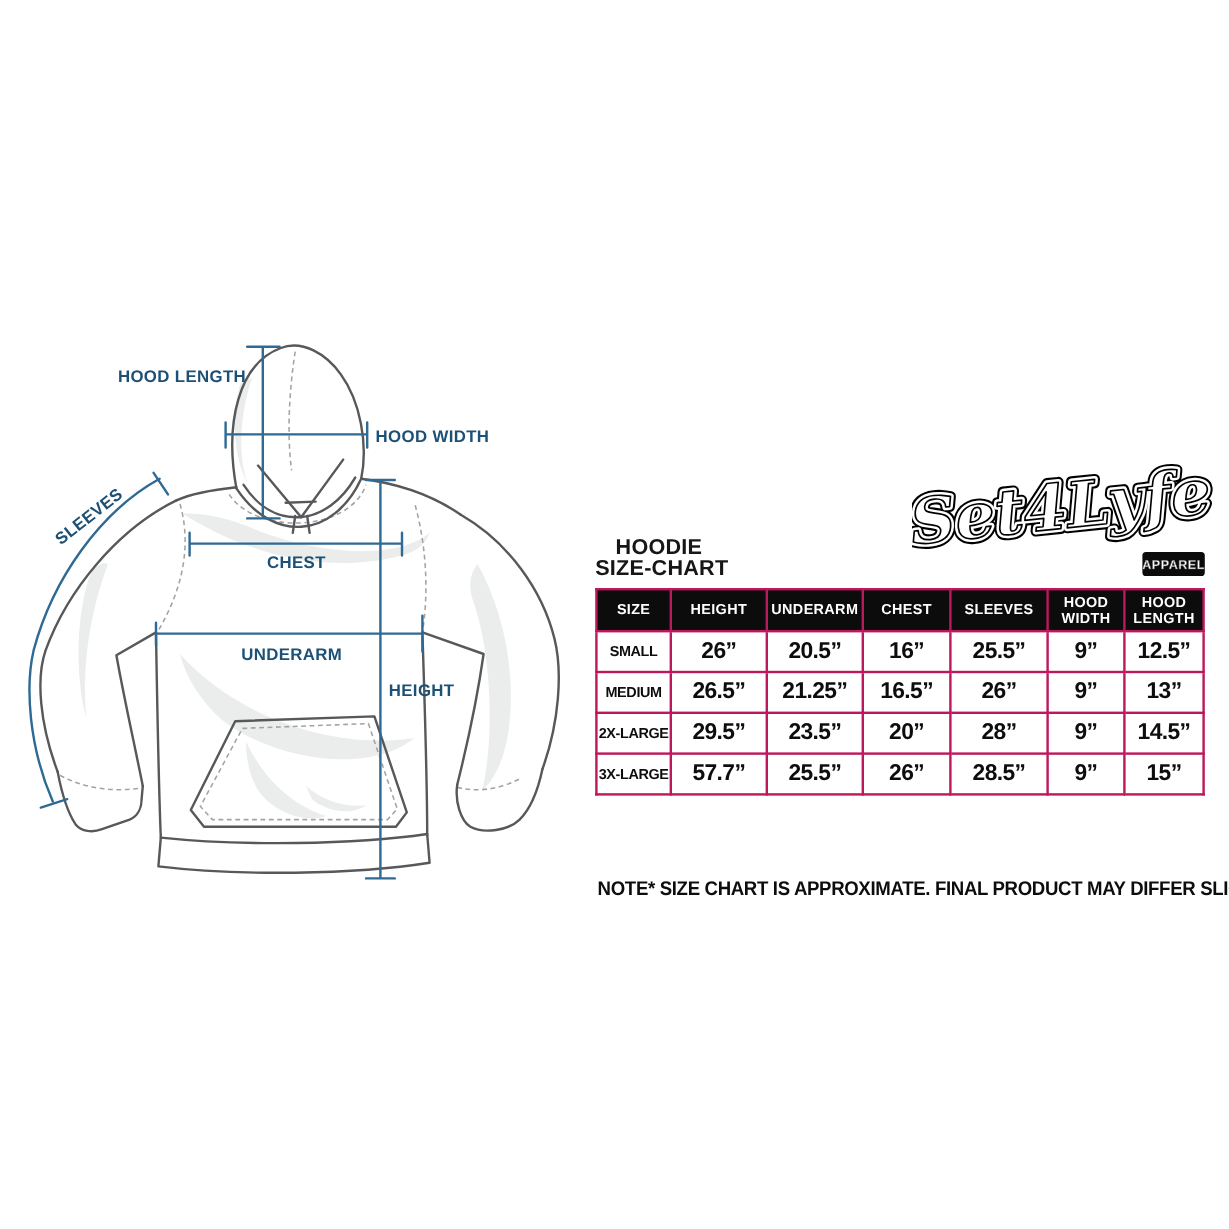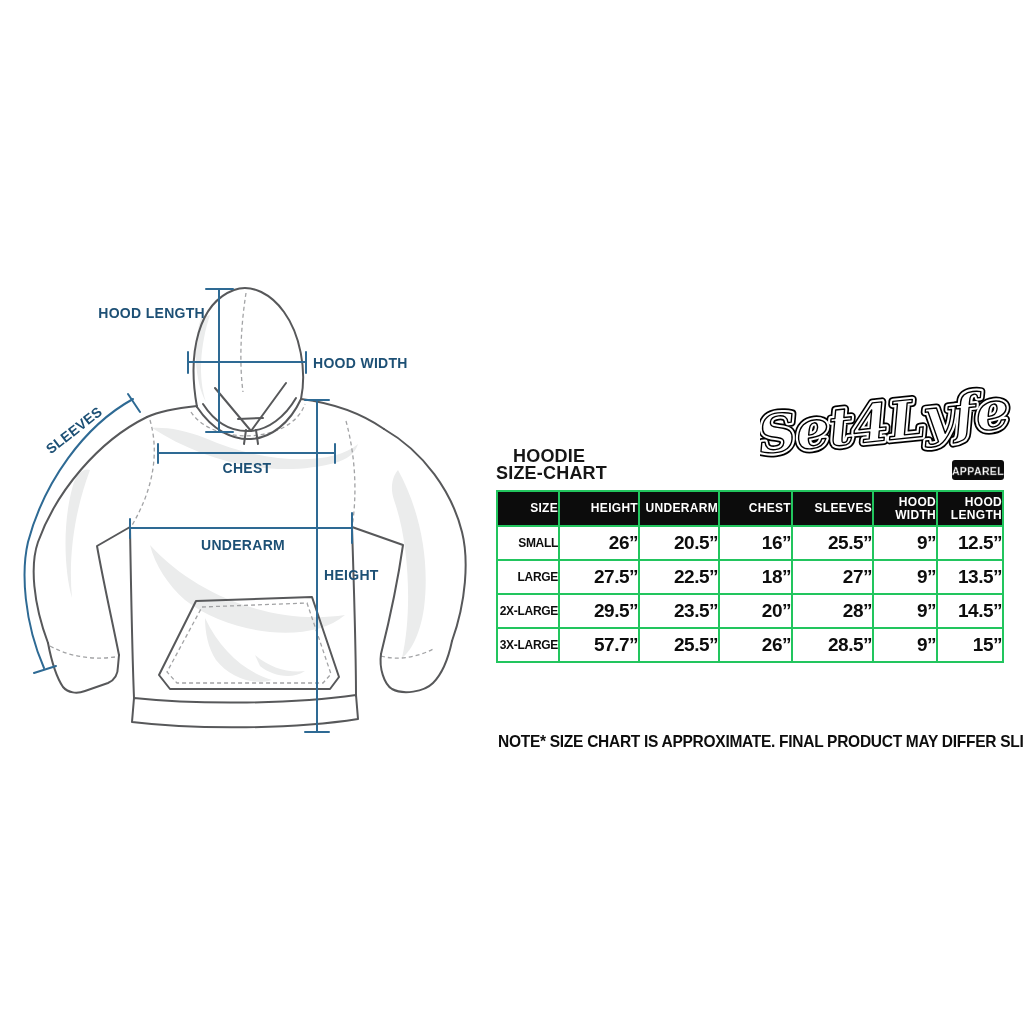--- a/index.html
+++ b/index.html
@@ -7,21 +7,21 @@
           font-family:"Liberation Sans", sans-serif;}
   svg.diagram{position:absolute;left:0;top:0;}
   .measure-label{font-family:"Liberation Sans", sans-serif;font-size:14px;font-weight:bold;
                  fill:#1d5075;letter-spacing:0.3px;}
   .logo{position:absolute;left:760px;top:364px;width:258px;height:120px;}
   .chart-title{position:absolute;left:496px;top:448px;font-size:18px;font-weight:bold;
                color:#161616;line-height:17px;letter-spacing:0.2px;}
   .chart-title .l1{padding-left:17px;}
   table.size{position:absolute;left:496px;top:490px;border-collapse:collapse;table-layout:fixed;
              width:506px;background:#fff;}
-  table.size th,table.size td{border:2px solid #22c55e;padding:0;text-align:right;vertical-align:middle;}
+  table.size th,table.size td{border:2px solid #be185d;padding:0;text-align:center;vertical-align:middle;}
   table.size thead th{background:#0c0c0c;color:#ffffff;font-size:12px;line-height:13px;height:33px;
                       font-weight:bold;letter-spacing:0.3px;}
   table.size tbody tr{height:34px;}
   table.size tbody th{font-size:12px;font-weight:bold;color:#0d0d0d;letter-spacing:-0.3px;}
   table.size tbody td{font-size:19px;font-weight:bold;color:#0d0d0d;letter-spacing:-0.5px;}
   .note{position:absolute;left:482px;top:732px;width:534px;text-align:center;font-size:16.5px;
         font-weight:bold;color:#0d0d0d;letter-spacing:-0.3px;white-space:nowrap;
         transform:scaleX(0.94);transform-origin:center;}
 </style>
 </head>
@@ -130,27 +130,27 @@
         <tr>
           <th>SMALL</th>
           <td>26”</td>
           <td>20.5”</td>
           <td>16”</td>
           <td>25.5”</td>
           <td>9”</td>
           <td>12.5”</td>
         </tr>
         <tr>
-          <th>LARGE</th>
-          <td>27.5”</td>
-          <td>22.5”</td>
-          <td>18”</td>
-          <td>27”</td>
+          <th>MEDIUM</th>
+          <td>26.5”</td>
+          <td>21.25”</td>
+          <td>16.5”</td>
+          <td>26”</td>
           <td>9”</td>
-          <td>13.5”</td>
+          <td>13”</td>
         </tr>
         <tr>
           <th>2X-LARGE</th>
           <td>29.5”</td>
           <td>23.5”</td>
           <td>20”</td>
           <td>28”</td>
           <td>9”</td>
           <td>14.5”</td>
         </tr>

